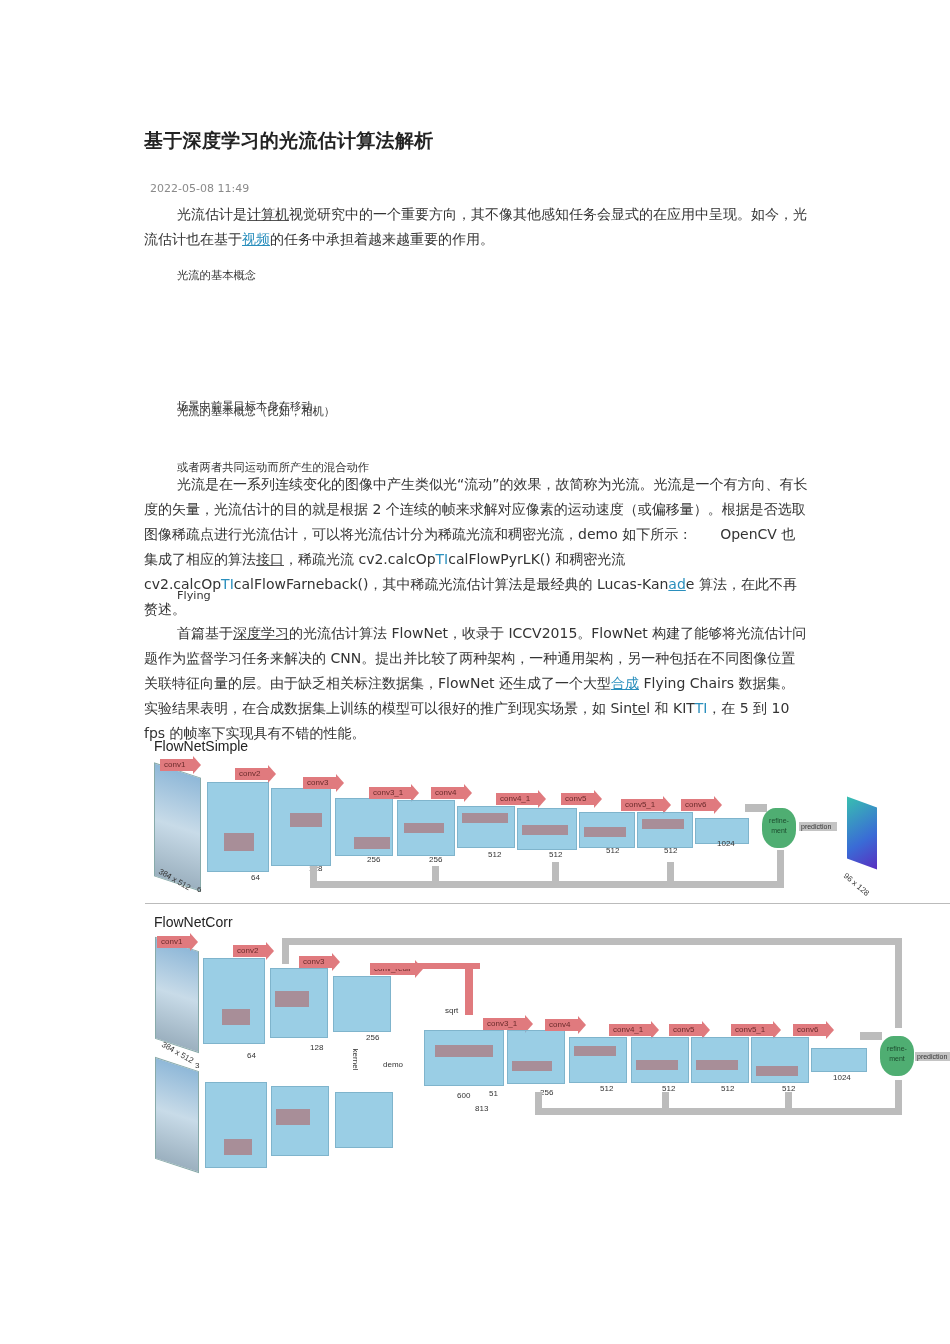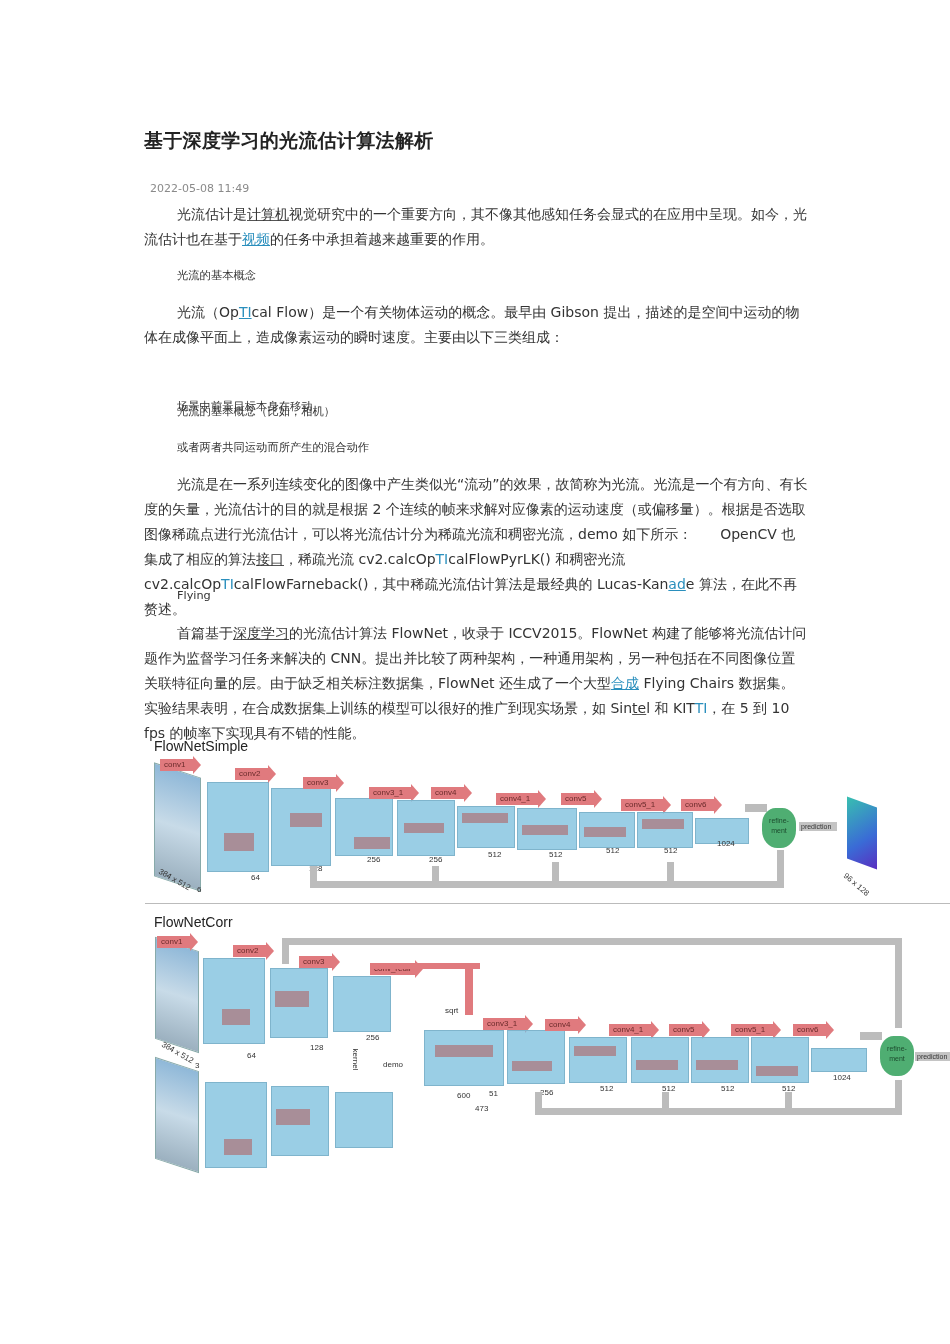--- a/index.html
+++ b/index.html
@@ -45,27 +45,24 @@
 <div class="page">
   <div class="title">基于深度学习的光流估计算法解析</div>
   <div class="date">2022-05-08 11:49</div>
 
   <div class="para" style="top:202px;">
     <span class="indent"></span><span>光流估计是</span><span class="u">计算机</span><span>视觉研究中的一个重要方向，其不像其他感知任务会显式的在应用中呈现。如今，光流估计也在基于</span><span class="link">视频</span><span>的任务中承担着越来越重要的作用。</span>
   </div>
 
   <div class="single" style="top:268px;">光流的基本概念</div>
 
-  <div class="para" style="top:300px;">
-    <span class="indent"></span><span>光流（Op</span><span class="ti-u">TI</span><span>cal Flow）是一个有关物体运动的概念。最早由 Gibson 提出，描述的是空间中运动的物体在成像平面上，造成像素运动的瞬时速度。主要由以下三类组成：</span>
-  </div>
 
   <div class="single" style="top:367px;margin-top:32px;">场景中前景目标本身在移动</div>
   <div class="single" style="top:404px;">光流的基本概念（比如，相机）</div>
-  <div class="single" style="top:440px;">或者两者共同运动而所产生的混合动作</div>
+  <div class="single" style="top:460px;">或者两者共同运动而所产生的混合动作</div>
 
   <div class="para" style="top:472px;">
     <span class="indent"></span><span>光流是在一系列连续变化的图像中产生类似光“流动”的效果，故简称为光流。光流是一个有方向、有长度的矢量，光流估计的目的就是根据 2 个连续的帧来求解对应像素的运动速度（或偏移量）。根据是否选取图像稀疏点进行光流估计，可以将光流估计分为稀疏光流和稠密光流，demo 如下所示：　　OpenCV 也集成了相应的算法</span><span class="u">接口</span><span>，稀疏光流 cv2.calcOp</span><span class="ti">TI</span><span>calFlowPyrLK() 和稠密光流 cv2.calcOp</span><span class="ti">TI</span><span>calFlowFarneback()，其中稀疏光流估计算法是最经典的 Lucas-Kan</span><span class="ti-u">ad</span><span>e 算法，在此不再赘述。</span>
   </div>
 
   <div class="single" style="top:589px;">Flying</div>
 
   <div class="para" style="top:621px;">
     <span class="indent"></span><span>首篇基于</span><span class="u">深度学习</span><span>的光流估计算法 FlowNet，收录于 ICCV2015。FlowNet 构建了能够将光流估计问题作为监督学习任务来解决的 CNN。提出并比较了两种架构，一种通用架构，另一种包括在不同图像位置关联特征向量的层。由于缺乏相关标注数据集，FlowNet 还生成了一个大型</span><span class="link">合成</span><span> Flying Chairs 数据集。实验结果表明，在合成数据集上训练的模型可以很好的推广到现实场景，如 Sin</span><span class="u">te</span><span>l 和 KIT</span><span class="ti">TI</span><span>，在 5 到 10 fps 的帧率下实现具有不错的性能。</span>
   </div>
@@ -178,21 +175,21 @@
     <div class="dim" style="left:300px; top:276px;">sqrt</div>
     <div class="dim" style="left:238px; top:330px;">demo</div>
     <div class="dim" style="left:200px; top:325px; transform:rotate(90deg);">kernel</div>
 
     <div class="cube" style="left:279px; top:300px; width:78px; height:54px;">
         <div class="inner" style="left:10px; top:14px; width:58px; height:12px;"></div>
       </div>
     <div class="arrow-tag" style="left:338px; top:288px;">conv3_1</div>
     <div class="dim" style="left:312px; top:361px;">600</div>
     <div class="dim" style="left:344px; top:359px;">51</div>
-    <div class="dim" style="left:330px; top:374px;">473</div>
+    <div class="dim" style="left:330px; top:374px;">813</div>
 
     <div class="cube" style="left:362px; top:300px; width:56px; height:52px;">
         <div class="inner" style="left:4px; top:30px; width:40px; height:10px;"></div>
       </div>
     <div class="arrow-tag" style="left:400px; top:289px;">conv4</div>
 
     <div class="cube" style="left:424px; top:307px; width:56px; height:44px;">
         <div class="inner" style="left:4px; top:8px; width:42px; height:10px;"></div>
       </div>
     <div class="arrow-tag" style="left:464px; top:294px;">conv4_1</div>

